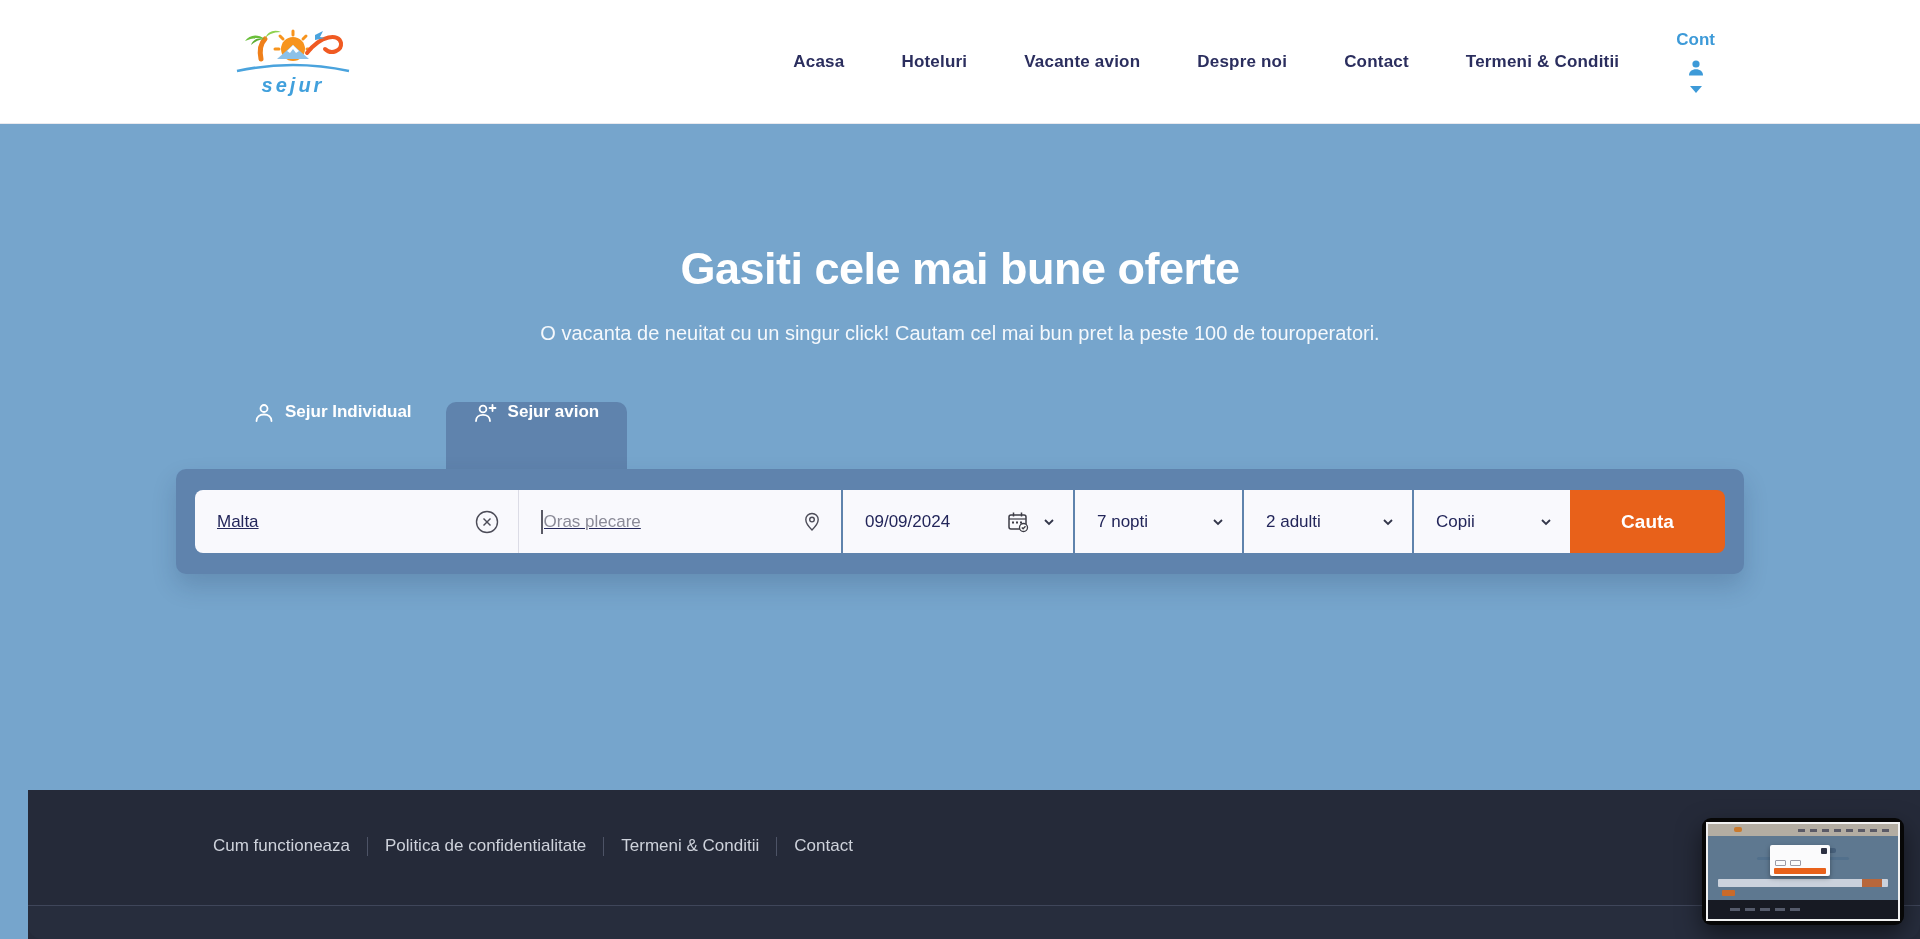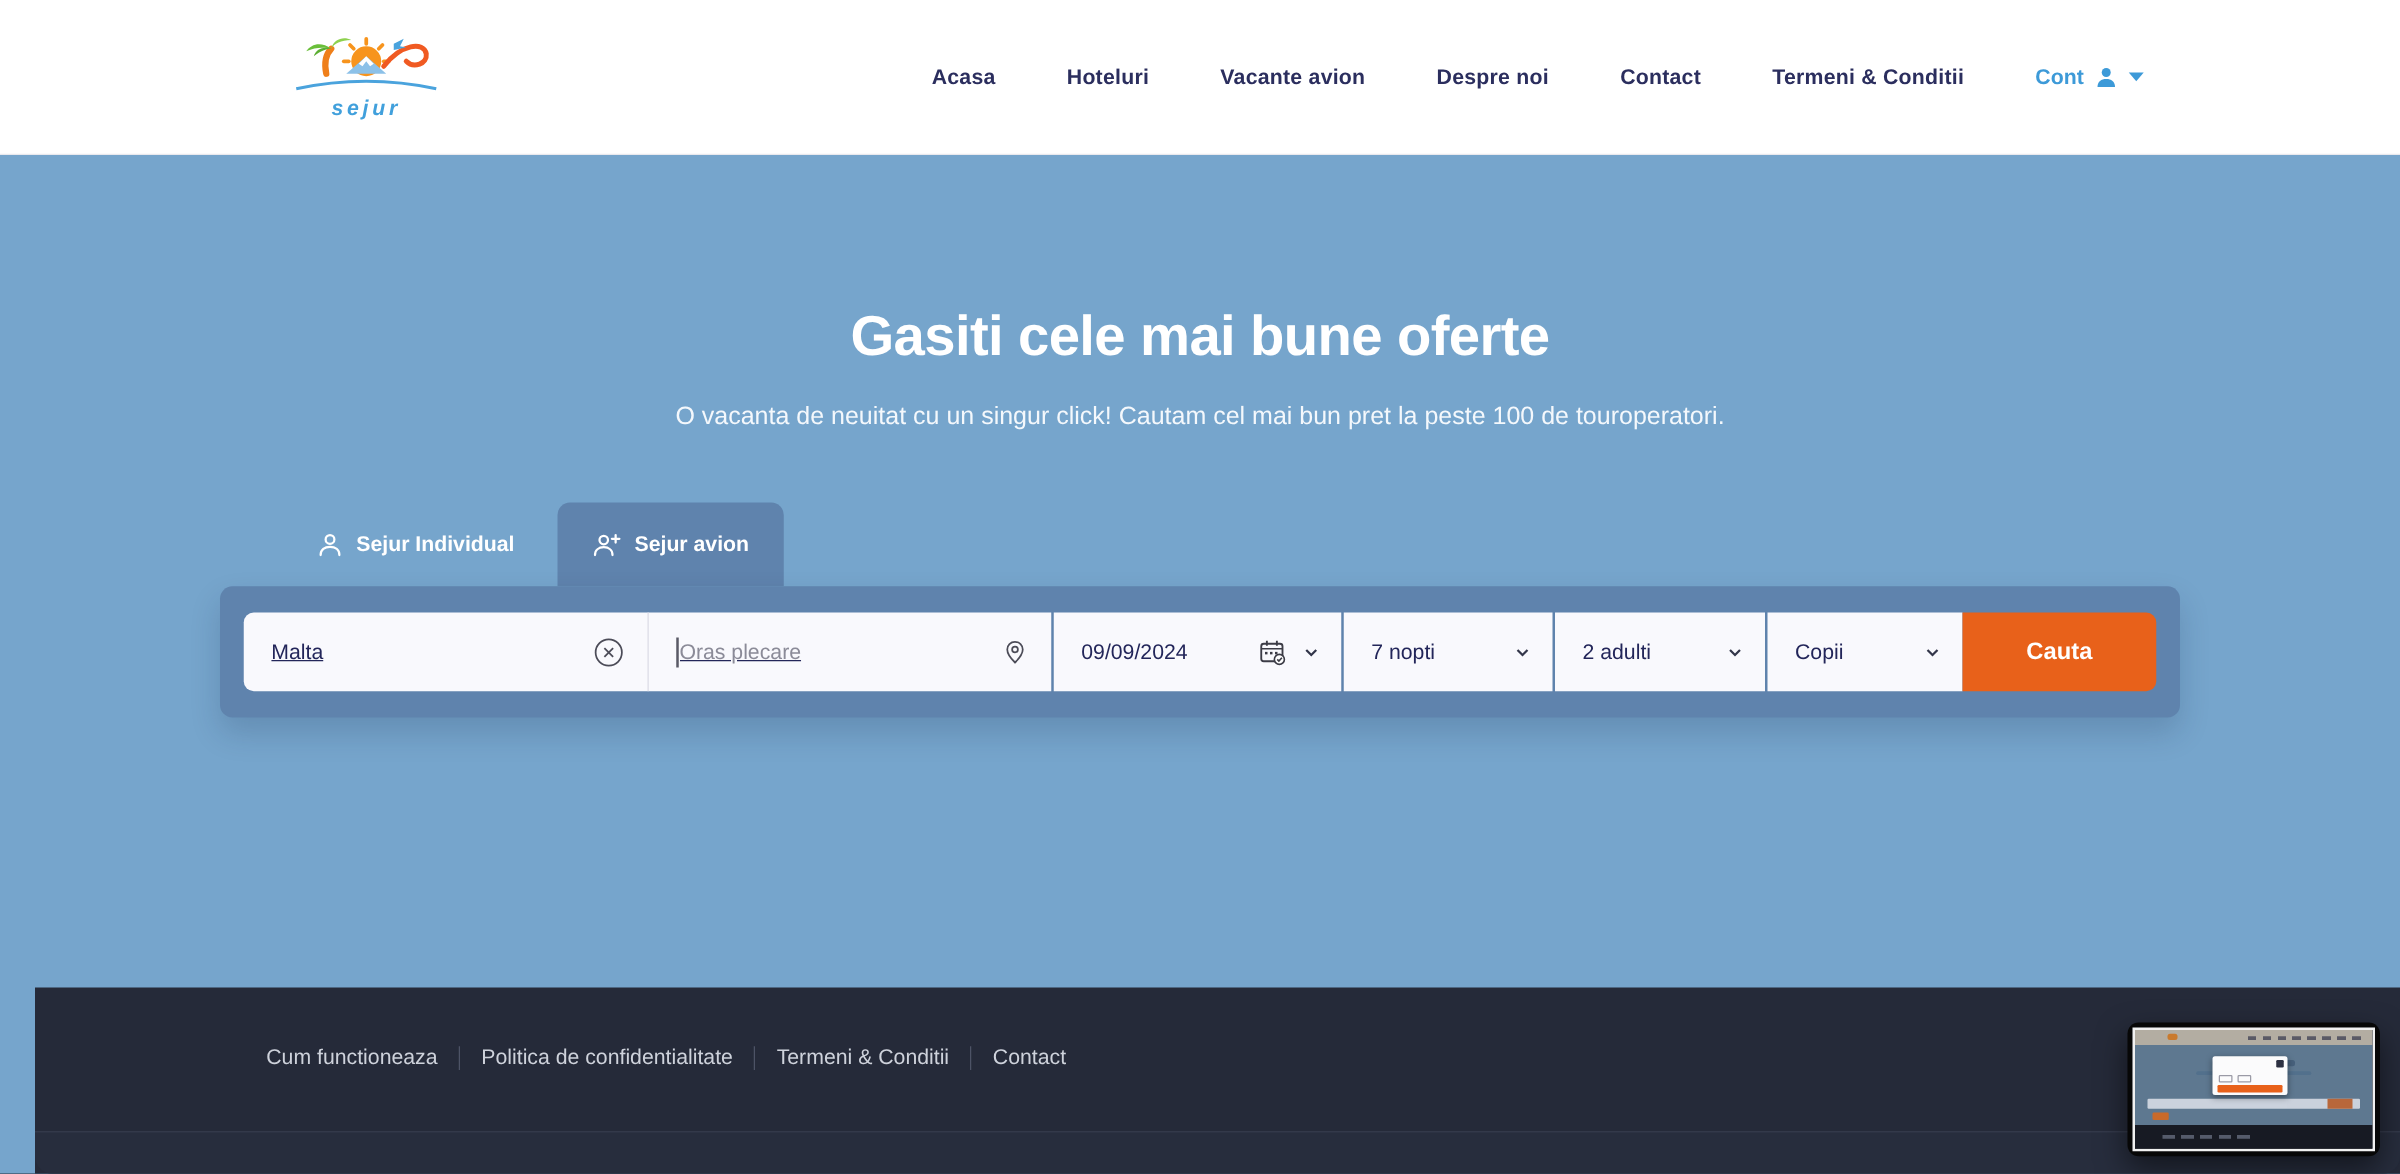--- a/index.html
+++ b/index.html
@@ -7,39 +7,39 @@
               font-family:"Liberation Sans", sans-serif; }
   .page { width:1920px; height:939px; position:relative; background:#76a5cc; }
 
   
   .topbar { height:124px; background:#ffffff; display:flex; align-items:center;
             justify-content:space-between; padding:0 205px 0 227px;
             border-bottom:1px solid #e9e9ee; position:relative; z-index:5; }
   .logo { position:relative; width:132px; height:74px; cursor:pointer; flex:0 0 auto; }
   .logo svg { position:absolute; top:0; left:0; }
   .logo-word { position:absolute; left:0; right:0; bottom:2px; text-align:center;
-               color:#41a0dc; font-size:17px; font-weight:bold; font-style:italic;
+               color:#41a0dc; font-size:20px; font-weight:bold; font-style:italic;
                letter-spacing:3px; }
   .nav { display:flex; align-items:center; gap:57px; }
   .nav a { text-decoration:none; color:#2b2e5e; font-size:17px; font-weight:600;
            letter-spacing:.2px; white-space:nowrap; }
-  .account { display:flex; align-items:center; gap:8px; cursor:pointer; }
+  .account { display:flex; align-items:center; gap:8px; cursor:pointer;flex-direction:column; }
   .account .acct-label { color:#3d9ad8; font-size:17px; font-weight:700; }
   .caret-down { width:0; height:0; border-left:6px solid transparent;
                 border-right:6px solid transparent; border-top:7px solid #3d9ad8; }
 
   
   .hero { height:666px; background:#76a5cc; text-align:center; }
   .hero h1 { padding-top:119px; color:#ffffff; font-size:45px; font-weight:700;
              letter-spacing:-.5px; }
   .hero .subtitle { margin-top:27px; color:#f4f8fc; font-size:20px; }
 
   .search-wrap { width:1568px; margin:57px auto 0; text-align:left; position:relative; }
   .tabs { display:flex; padding-left:49px; }
-  .tab { display:flex; align-items:center; gap:10px; border:none; background:transparent;
+  .tab { display:flex; gap:10px; border:none; background:transparent;
          color:#ffffff; font-family:inherit; font-size:17px; font-weight:700;
          height:67px; padding:0 28px; cursor:pointer; }
   .tab.active { background:#5f83ad; border-radius:10px 10px 0 0; }
   .tab + .tab { margin-left:6px; }
 
   .panel { background:#5f83ad; border-radius:10px; height:105px; padding:21px 19px;
            box-shadow:0 12px 24px rgba(20,40,70,.18); position:relative; }
   .fields { display:flex; height:63px; }
   .field { background:#f9f9fd; display:flex; align-items:center; color:#23265a;
            font-size:17px; }

